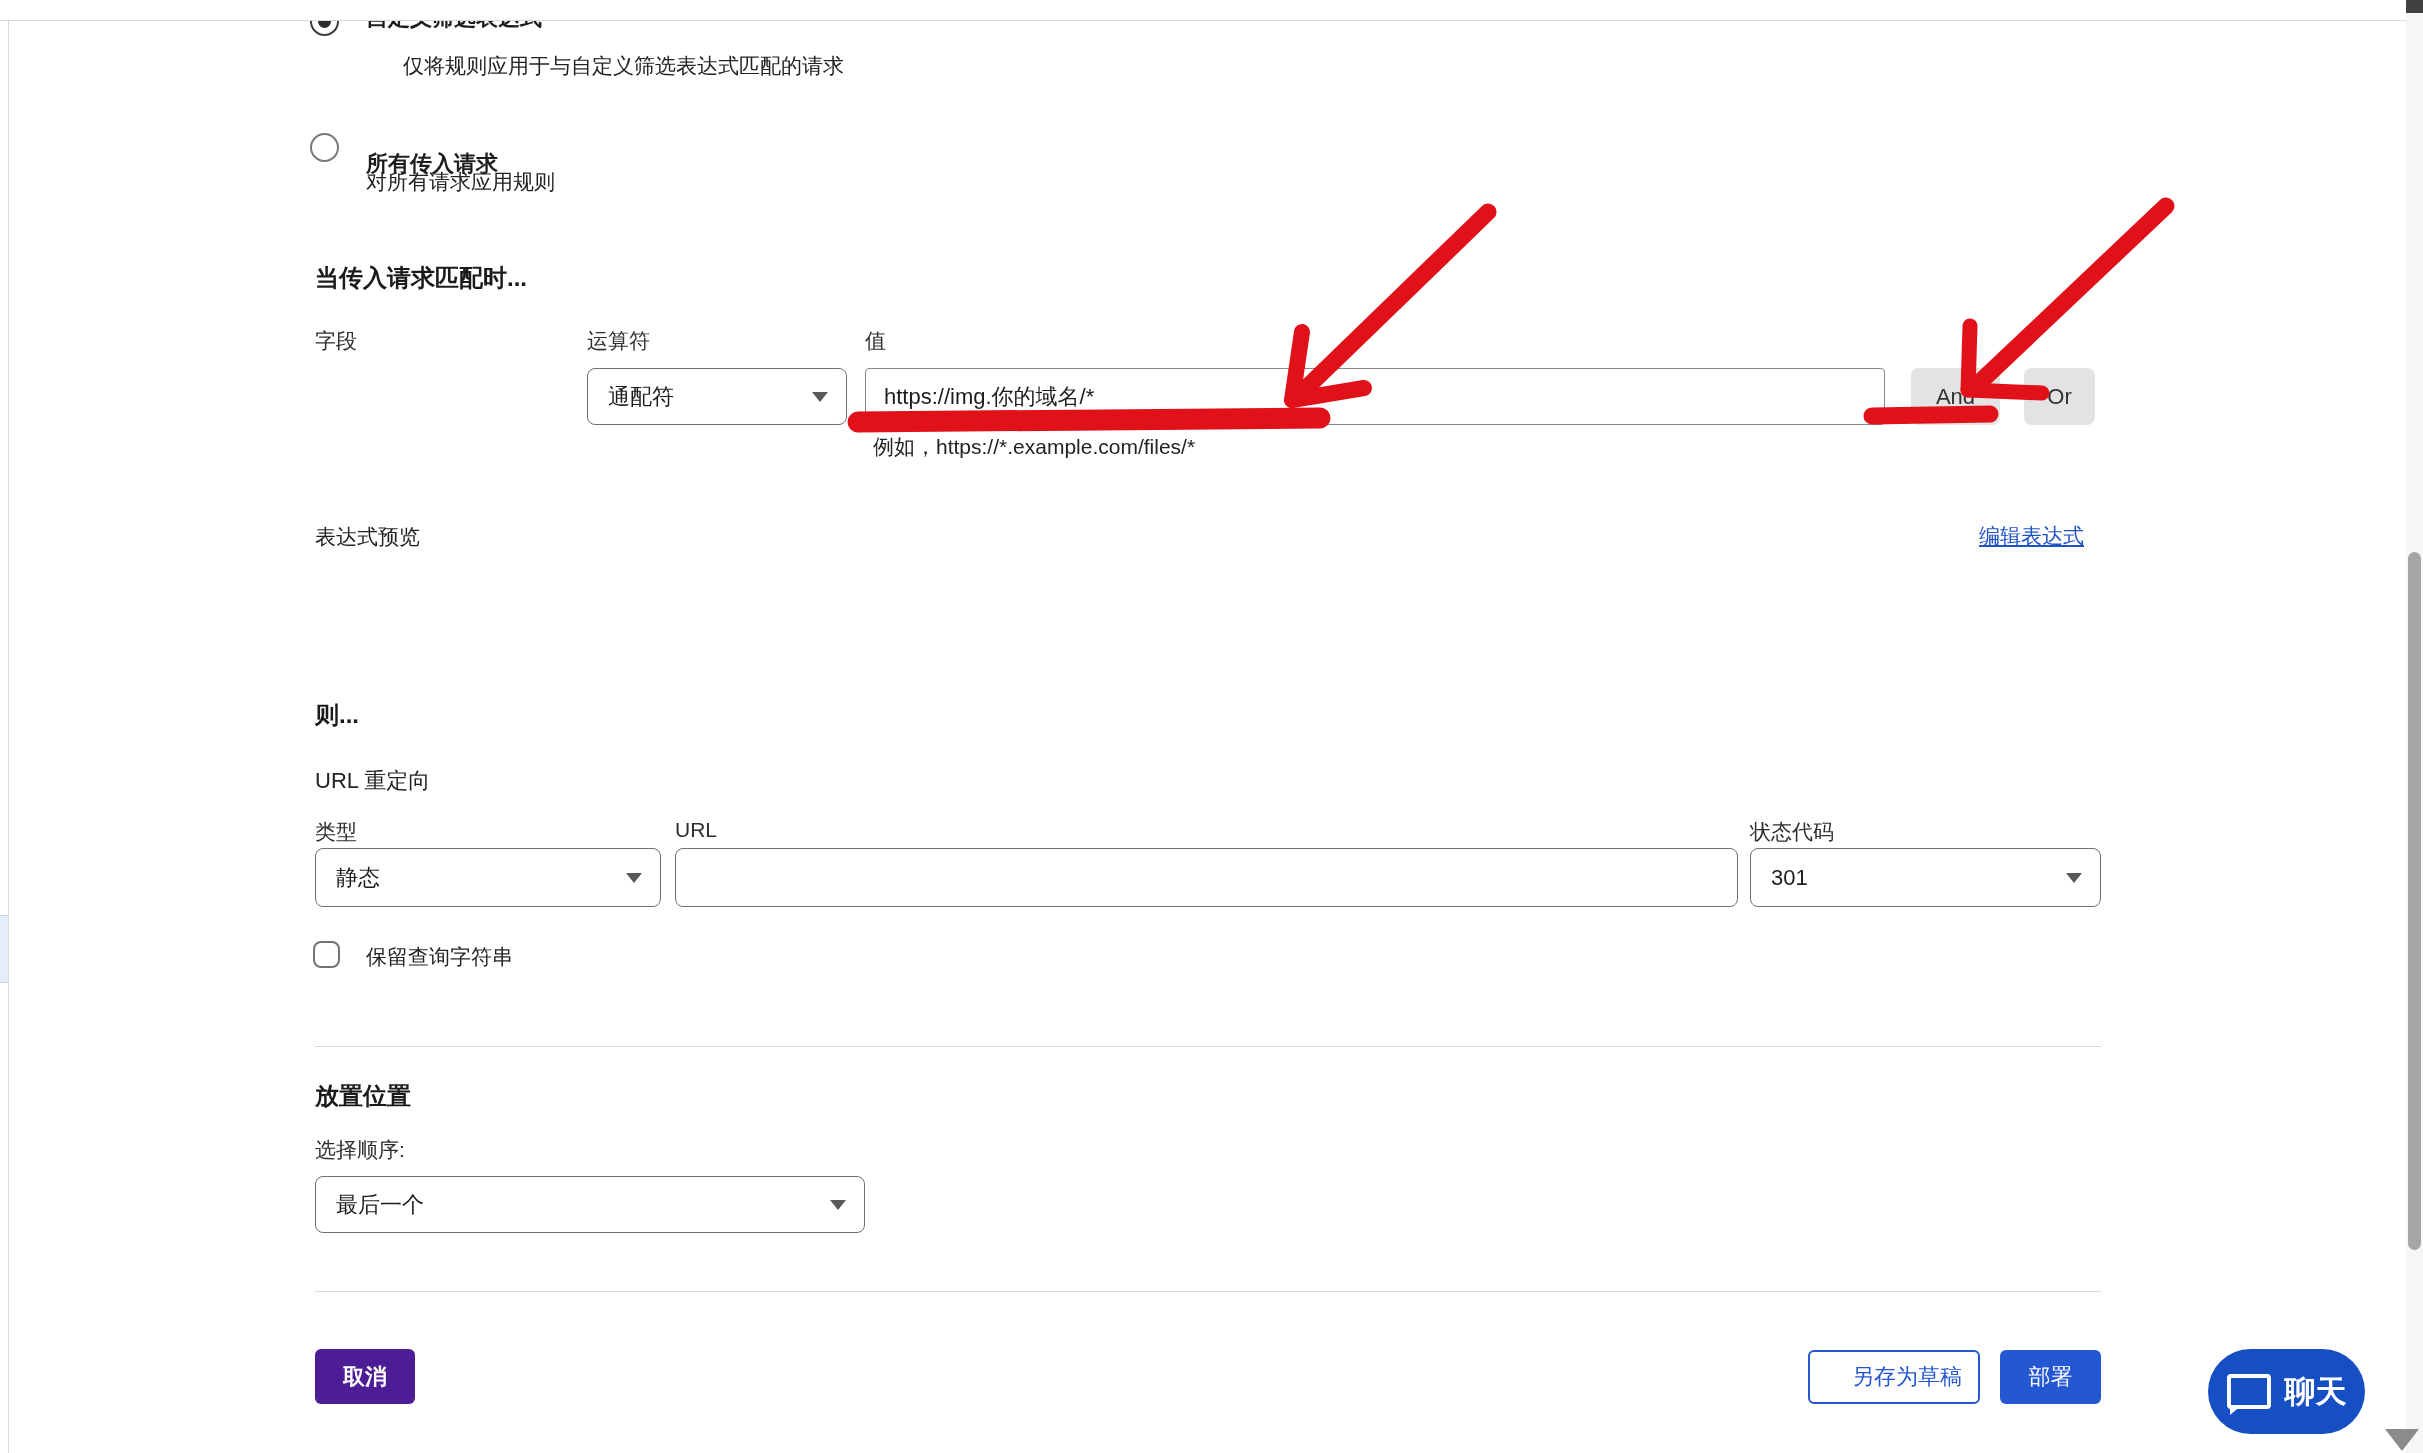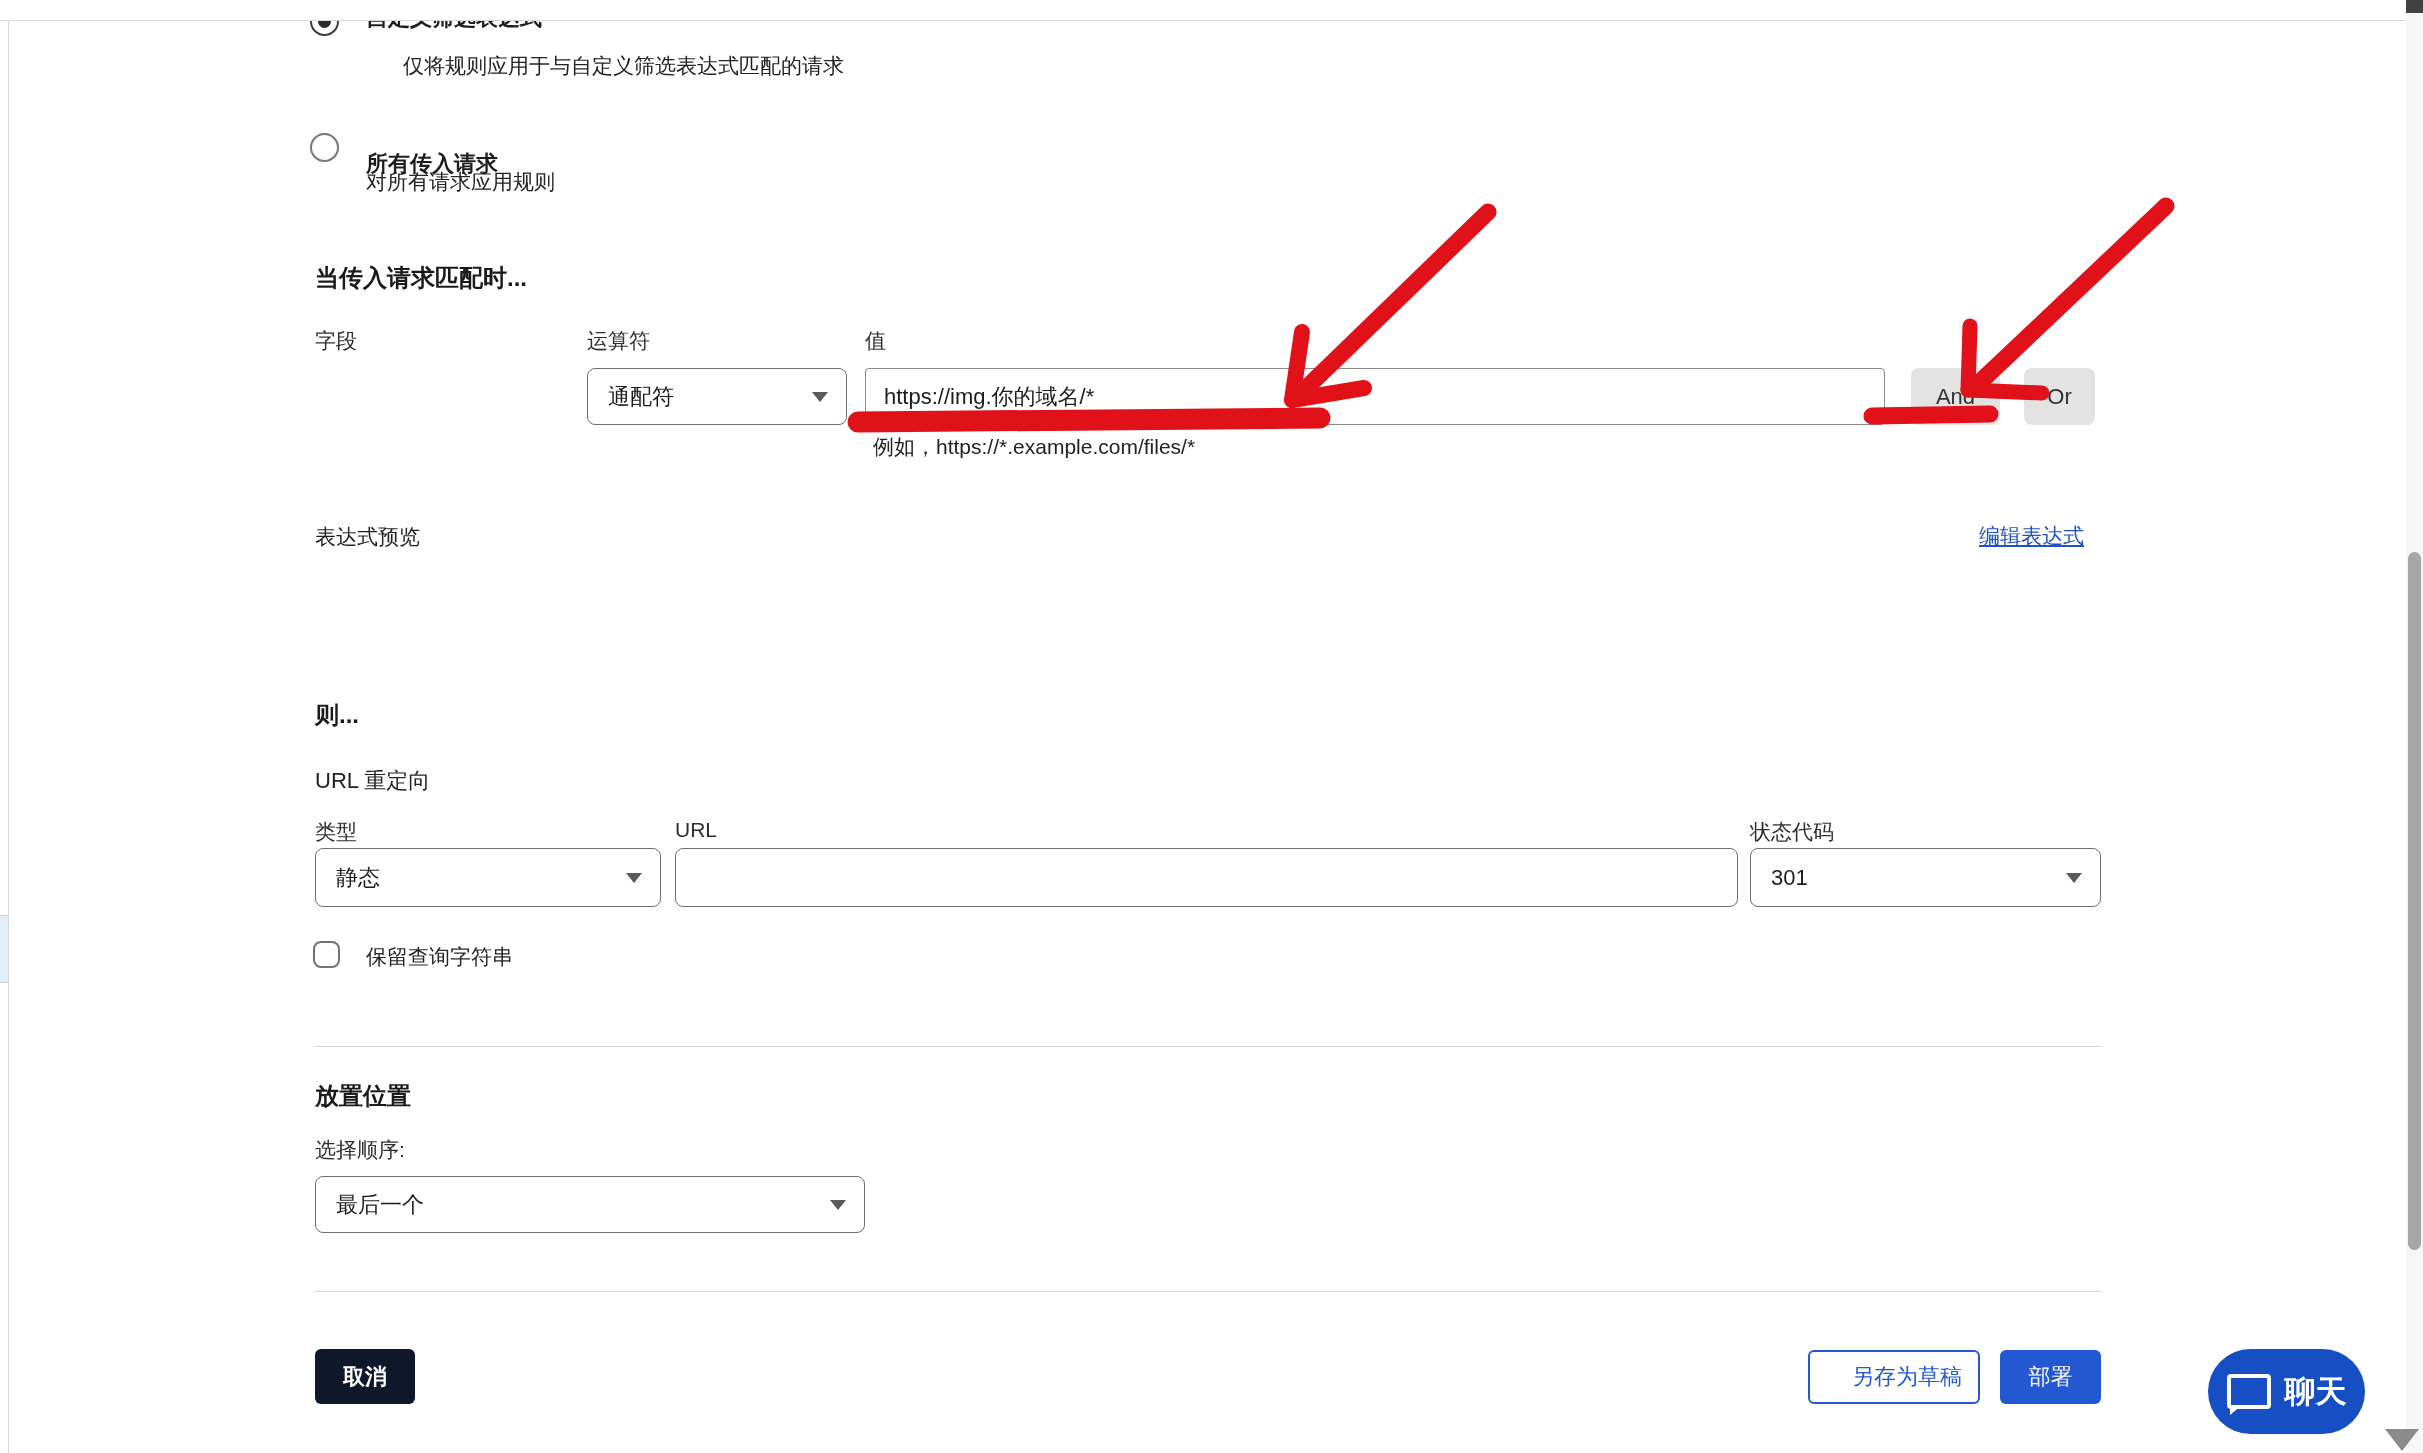--- a/index.html
+++ b/index.html
@@ -29,21 +29,21 @@
   .tinput{box-sizing:border-box;height:57px;border:1.5px solid #8a8a8a;border-radius:4px;background:#fff;
           font-size:22px;color:#1d1d1d;padding:0 18px;font-family:"Liberation Sans","DejaVu Sans",sans-serif;outline:none;width:100%;}
   .gbtn{box-sizing:border-box;height:57px;background:#e3e3e3;border:none;border-radius:8px;font-size:22px;color:#333;
         display:flex;align-items:center;justify-content:center;cursor:pointer;}
   .link{font-size:21px;color:#2051c6;text-decoration:underline;cursor:pointer;}
   .codebox{box-sizing:border-box;background:#f3f3f3;border-radius:10px;display:flex;align-items:center;}
   .code{font-family:"DejaVu Sans Mono","Liberation Mono",monospace;font-size:21px;color:#414141;padding-left:28px;}
   .divider{height:0;border-top:1px solid #d8d8d8;}
   
   .btn{box-sizing:border-box;display:flex;align-items:center;justify-content:center;border-radius:6px;font-size:22px;cursor:pointer;border:none;}
-  .btn-red{background:#0f172a;color:#fff;font-weight:bold;}
+  .btn-red{background:#4c1d95;color:#fff;font-weight:bold;}
   .btn-outline{background:#fff;border:2px solid #2457d2;color:#2457d2;padding-left:32px;}
   .btn-blue{background:#2457d2;color:#fff;}
   
   .chat{box-sizing:border-box;background:#164fc4;border-radius:43px;display:flex;align-items:center;justify-content:center;gap:14px;cursor:pointer;}
   .chat .bubble{position:relative;width:36px;height:27px;border:4px solid #fff;border-radius:4px;background:transparent;}
   .chat .bubble:after{content:"";position:absolute;left:-1px;bottom:-10px;width:0;height:0;
     border-top:10px solid #fff;border-right:12px solid transparent;}
   .chat .txt{color:#fff;font-weight:bold;font-size:31px;}
   
   .sb-track{right:0;top:13px;width:17px;height:1440px;background:#f6f6f6;}

